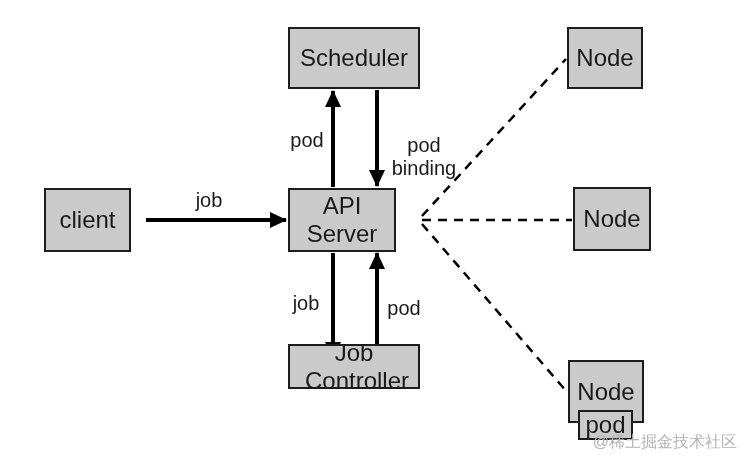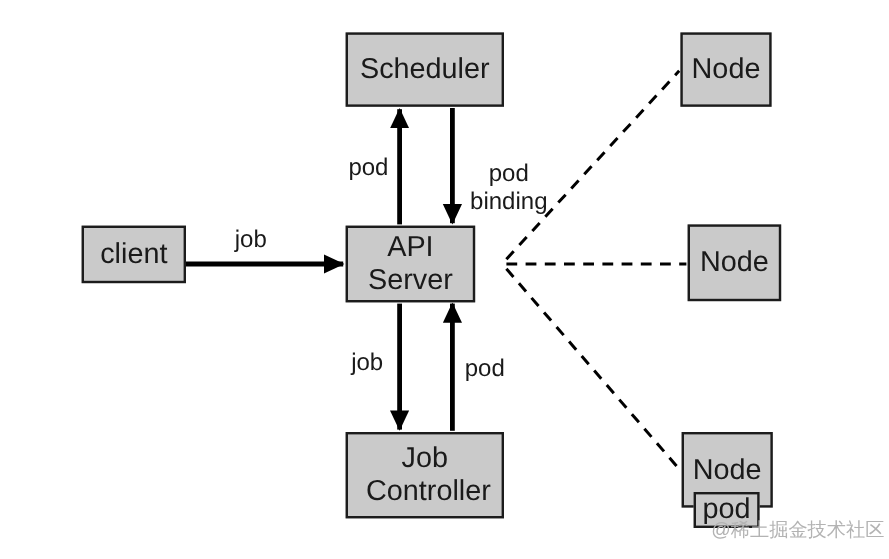--- a/index.html
+++ b/index.html
@@ -35,23 +35,23 @@
     display: flex;
     align-items: center;
     justify-content: center;
     text-align: center;
     font-size: 24px;
     line-height: 1.15;
     color: var(--text);
     z-index: 2;
   }
   #b-scheduler { left: 288px; top: 27px;  width: 132px; height: 62px; }
-  #b-client    { left: 68px;  top: 188px; width: 87px;  height: 48px; }
+  #b-client    { left: 44px;  top: 188px; width: 87px;  height: 64px; }
   #b-api       { left: 288px; top: 188px; width: 108px; height: 64px; }
-  #b-jobctl    { left: 288px; top: 360px; width: 132px; height: 72px; }
+  #b-jobctl    { left: 288px; top: 344px; width: 132px; height: 45px; }
   #b-node1     { left: 567px; top: 27px;  width: 76px;  height: 62px; }
   #b-node2     { left: 573px; top: 187px; width: 78px;  height: 64px; }
   #b-node3     { left: 568px; top: 360px; width: 76px;  height: 63px; }
   #b-pod       { left: 578px; top: 410px; width: 55px;  height: 30px; z-index: 3; }
   #b-jobctl .box-label { display: inline-block; width: 98px; }
   .edge-label {
     position: absolute;
     transform: translate(-50%, -50%);
     font-size: 20px;
     color: var(--text);

